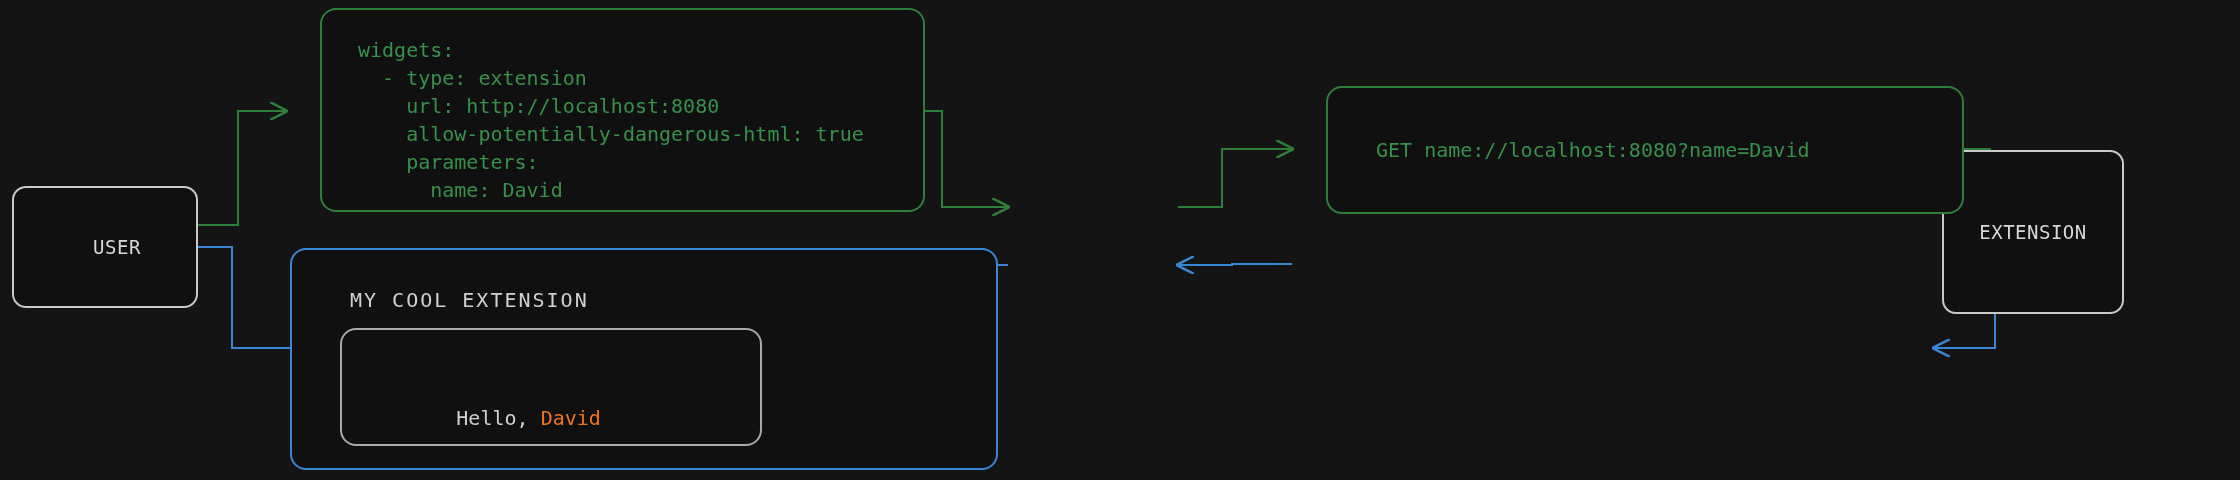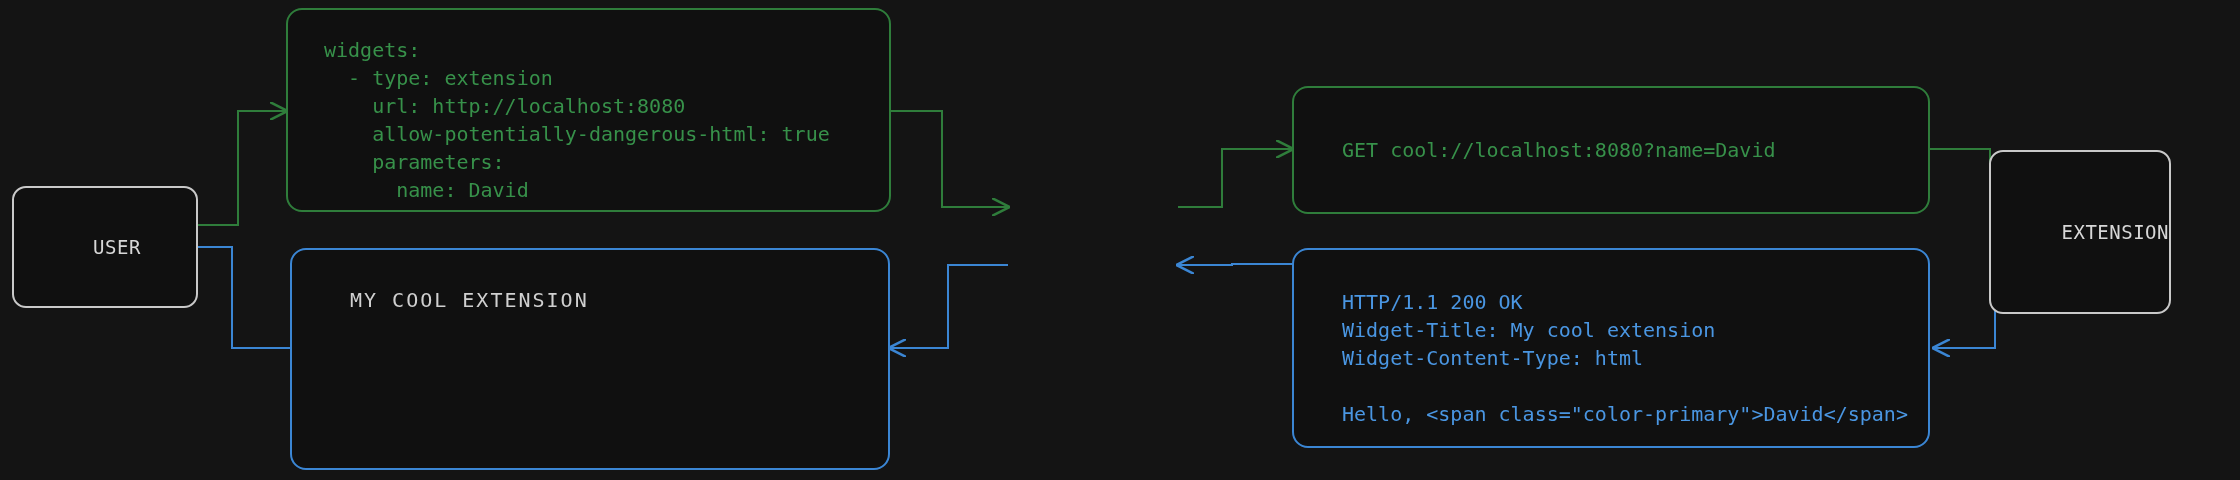--- a/index.html
+++ b/index.html
@@ -3,21 +3,21 @@
 <meta charset="utf-8">
 <style>
   html,body{margin:0;padding:0;background:#141414;}
   body{width:2240px;height:480px;overflow:hidden;font-family:"DejaVu Sans Mono",monospace;}
   #stage{position:relative;width:2240px;height:480px;background:#141414;}
   .node{position:absolute;border:2px solid #c9c9c9;border-radius:14px;background:#101010;
         display:flex;align-items:center;justify-content:center;color:#d7d7d7;
         font-family:"Liberation Sans",sans-serif;font-size:19px;letter-spacing:1px;}
   .node.mono{font-family:"DejaVu Sans Mono",monospace;font-size:19px;letter-spacing:0.5px;}
   .callout{position:absolute;border-radius:16px;background:#101010;box-sizing:border-box;}
-  .callout.green{border:2px solid #2f7d3b;}
+  .callout.green{border:2px solid #2f7d3b;margin-left:34px;}
   .callout.blue{border:2px solid #3b86d4;}
   .code{font-family:"DejaVu Sans Mono",monospace;font-size:20px;line-height:28px;
         white-space:pre;}
   .code.green{color:#37914a;}
   .code.blue{color:#4a96e2;}
   .widgetcard{position:absolute;border:2px solid #a9a9a9;border-radius:16px;background:#101010;
         box-sizing:border-box;}
   .wtitle{position:absolute;font-family:"DejaVu Sans Mono",monospace;font-size:20px;
         letter-spacing:2px;color:#d0d0d0;}
   .wbody{position:absolute;font-family:"DejaVu Sans Mono",monospace;font-size:20px;color:#d0d0d0;}
@@ -70,42 +70,40 @@
     <g>
       <path d="M 290 348 L 232 348 L 232 247 L 170 247" fill="none" stroke="#3b86d4" stroke-width="2" marker-end="url(#abl)"></path>
     </g>
   </svg>
 
   <div class="node mono" style="left:12px;top:186px;width:158px;height:118px;padding-left:24px;">
     <span>USER</span>
   </div>
 
 
-  <div class="node mono" style="left:1989px;top:150px;width:178px;height:160px;justify-content:flex-end;">
+  <div class="node mono" style="left:1942px;top:150px;width:178px;height:160px;">
     <span>EXTENSION</span>
   </div>
 
   <div class="callout green" style="left:286px;top:8px;width:605px;height:204px;">
     <div class="code green" style="position:absolute;left:36px;top:26px;">widgets:
   - type: extension
     url: http://localhost:8080
     allow-potentially-dangerous-html: true
     parameters:
       name: David</div>
   </div>
 
   <div class="callout green" style="left:1292px;top:86px;width:638px;height:128px;">
-    <div class="code green" style="position:absolute;left:48px;top:48px;">GET cool://localhost:8080?name=David</div>
+    <div class="code green" style="position:absolute;left:48px;top:48px;">GET name://localhost:8080?name=David</div>
   </div>
 
-  <div class="callout blue" style="left:1292px;top:248px;width:638px;height:200px;">
-    <div class="code blue" style="position:absolute;left:48px;top:38px;">HTTP/1.1 200 OK
-Widget-Title: My cool extension
-Widget-Content-Type: html
 
-Hello, &lt;span class="color-primary"&gt;David&lt;/span&gt;</div>
-  </div>
-
-  <div class="callout blue" style="left:290px;top:248px;width:600px;height:222px;">
+  <div class="callout blue" style="left:290px;top:248px;width:708px;height:222px;">
     <div class="wtitle" style="left:58px;top:38px;">MY COOL EXTENSION</div>
+    <div class="widgetcard" style="left:48px;top:78px;width:422px;height:118px;">
+      <div class="wbody" style="left:18px;top:52px;white-space:pre;">
+        <span>Hello, </span><span class="accent">David</span>
+      </div>
+    </div>
   </div>
 
 </div>
 
 </body></html>

